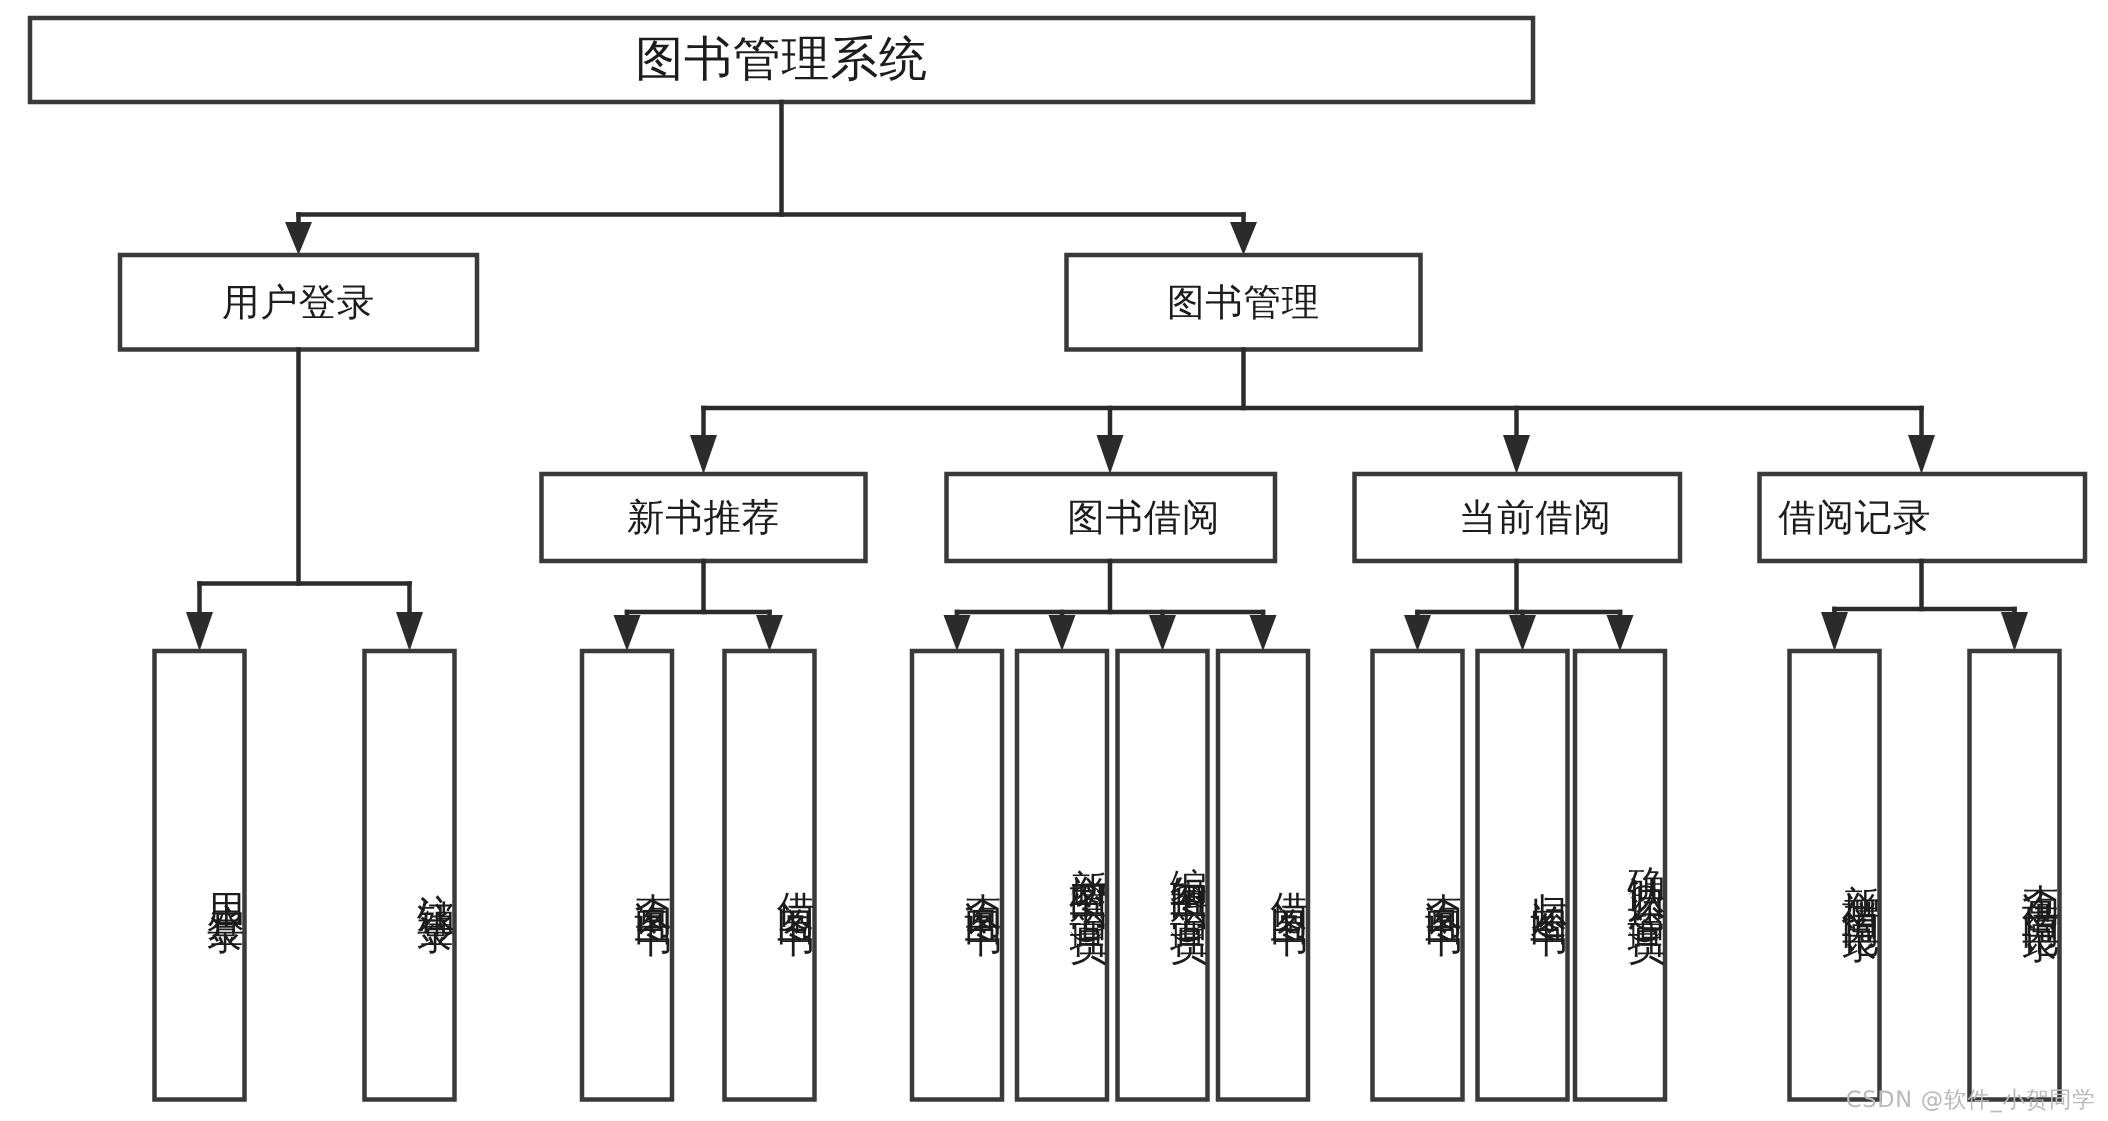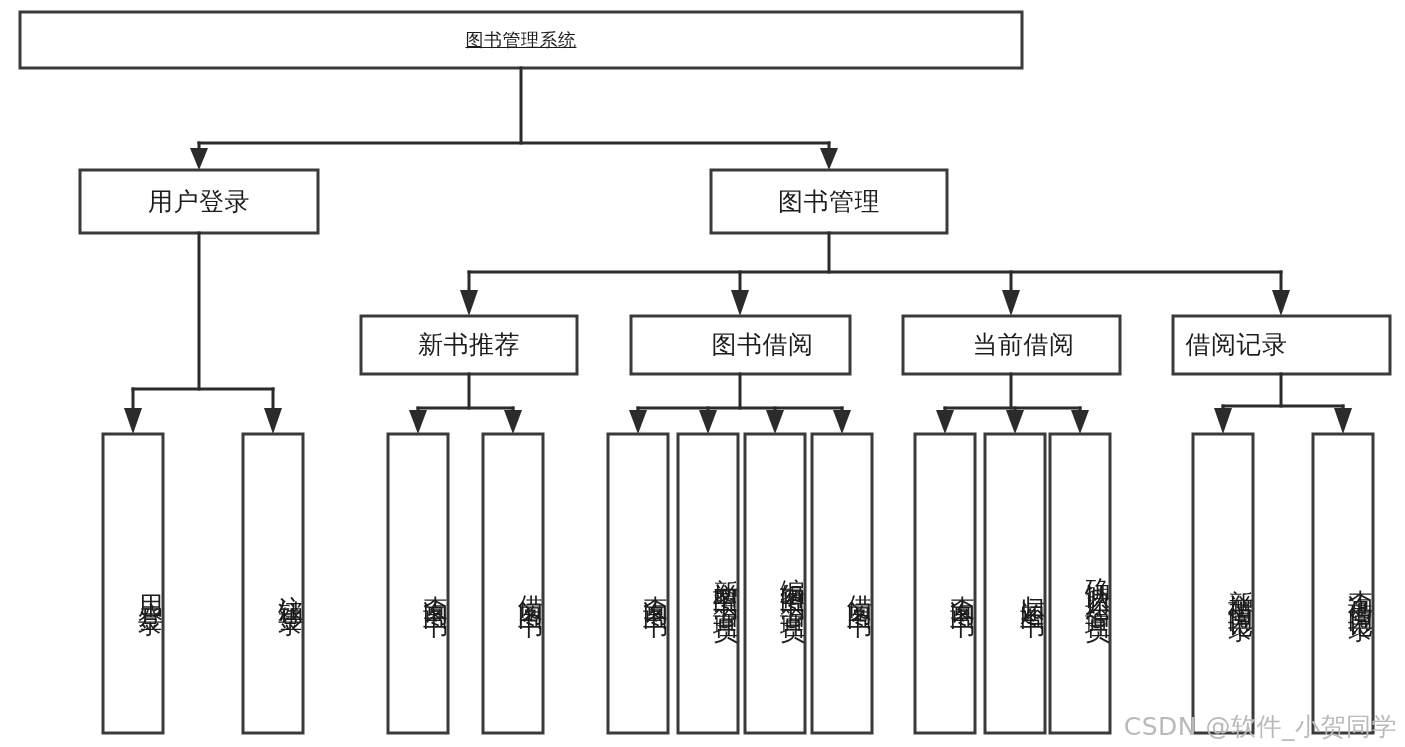--- a/index.html
+++ b/index.html
@@ -58,28 +58,27 @@
     writing-mode: vertical-rl;
     text-orientation: upright;
     font-size: 25px;
     letter-spacing: 6px;
     line-height: 1.05;
     padding-top: 6px;
     align-items: flex-start;
     justify-content: center;
   }
   .node-label.root {
-    font-size: 18px;
-    text-decoration: underline;
+    font-size: 32px;
   }
   #watermark {
     position: absolute;
     right: 8px;
     bottom: 4px;
-    font-size: 25px;
+    font-size: 15px;
     color: #b9b9b9;
     font-family: "DejaVu Sans", "Liberation Sans", sans-serif;
     white-space: nowrap;
     letter-spacing: 0.5px;
   }
 </style>
 </head>
 <body>
 
 <div id="stage">

